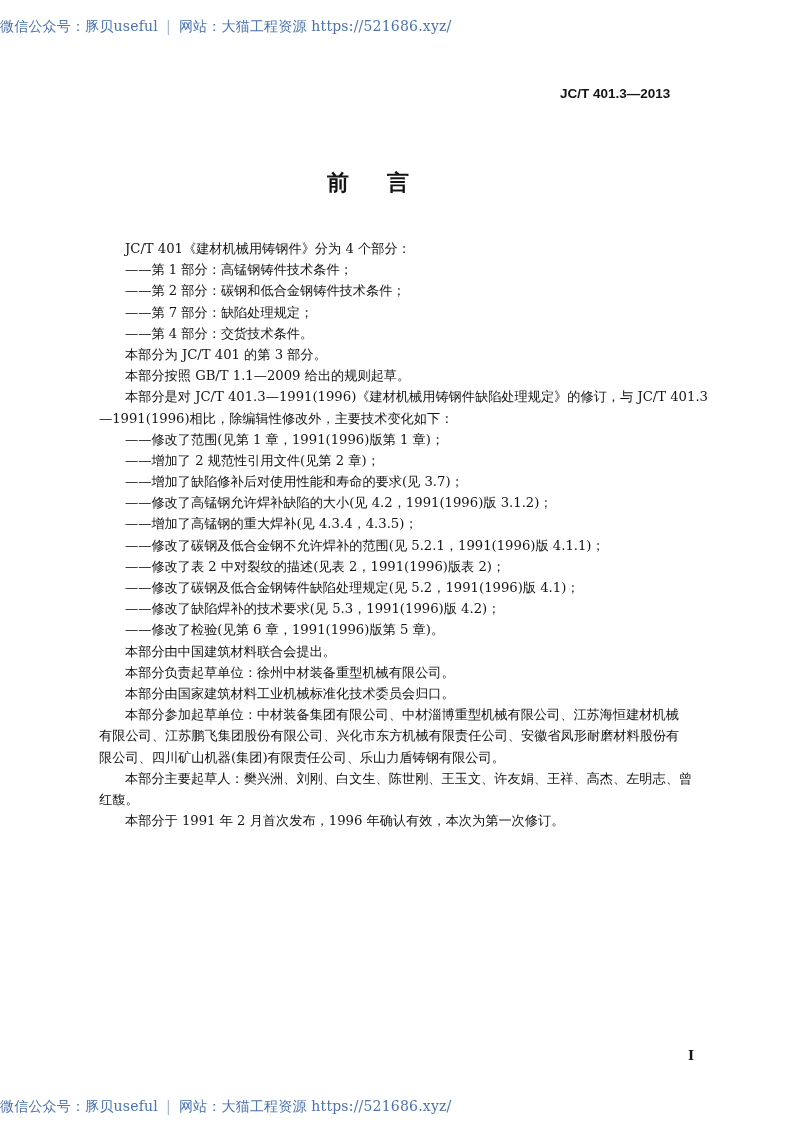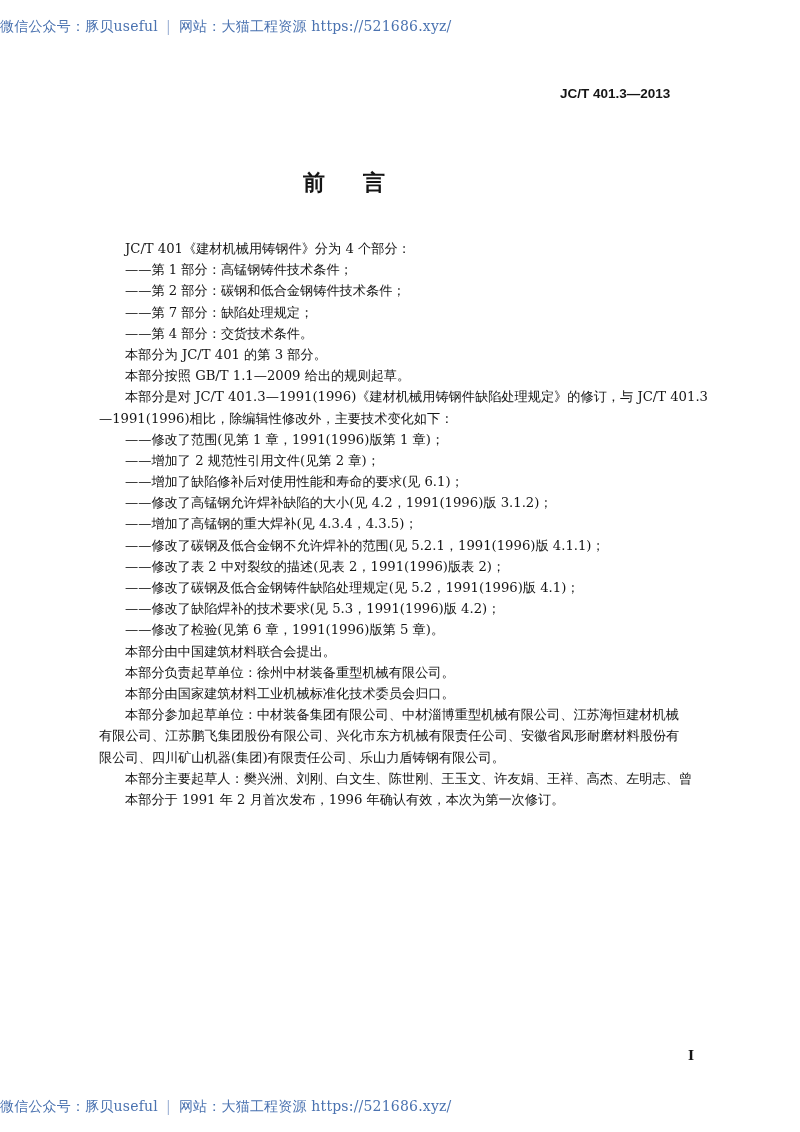--- a/index.html
+++ b/index.html
@@ -7,21 +7,21 @@
            font-family: "DejaVu Serif", "Liberation Serif", serif; color: #141414; }
     .watermark { position: absolute; left: 0; width: 660px; text-align: left;
                  font-size: 14px; color: #4a72b0; letter-spacing: 0.2px; white-space: nowrap; }
     .watermark .sep { color: #9fb3d6; margin: 0 8px; }
     .wm-top { top: 18px; }
     .wm-bottom { top: 1098px; }
     .std-code { position: absolute; top: 86px; left: 560px; width: 138px; text-align: left;
                 font-family: "Liberation Sans", sans-serif; font-weight: bold; font-size: 13.5px; }
     .title { position: absolute; top: 168px; left: 0; width: 688px; text-align: center;
              font-family: Liberation Sans, sans-serif; font-weight: bold; font-size: 22px;
-             letter-spacing: 38px; text-indent: 38px; }
+             letter-spacing: 38px; text-indent: 38px; padding-left: 24px; }
     .body-text { position: absolute; top: 238px; left: 60px; width: 646px; font-size: 13.2px; }
     .line { height: 21.2px; line-height: 21.2px; white-space: nowrap; overflow: visible; margin-left: 39px; }
     .indent { padding-left: 26px; }
     .wrap-first { padding-left: 26px; }
     .cont { padding-left: 0; }
     .page-num { position: absolute; top: 1048px; left: 688px; font-size: 13px; font-weight: bold; }
   </style>
 </head>
 <body>
 
@@ -38,35 +38,36 @@
   <div class="line indent">——第 1 部分：高锰钢铸件技术条件；</div>
   <div class="line indent">——第 2 部分：碳钢和低合金钢铸件技术条件；</div>
   <div class="line indent">——第 7 部分：缺陷处理规定；</div>
   <div class="line indent">——第 4 部分：交货技术条件。</div>
   <div class="line indent">本部分为 JC/T 401 的第 3 部分。</div>
   <div class="line indent">本部分按照 GB/T 1.1—2009 给出的规则起草。</div>
   <div class="line wrap-first">本部分是对 JC/T 401.3—1991(1996)《建材机械用铸钢件缺陷处理规定》的修订，与 JC/T 401.3</div>
   <div class="line cont">—1991(1996)相比，除编辑性修改外，主要技术变化如下：</div>
   <div class="line indent">——修改了范围(见第 1 章，1991(1996)版第 1 章)；</div>
   <div class="line indent">——增加了 2 规范性引用文件(见第 2 章)；</div>
-  <div class="line indent">——增加了缺陷修补后对使用性能和寿命的要求(见 6.1)；</div>
+  <div class="line indent">——增加了缺陷修补后对使用性能和寿命的要求(见 3.7)；</div>
   <div class="line indent">——修改了高锰钢允许焊补缺陷的大小(见 4.2，1991(1996)版 3.1.2)；</div>
   <div class="line indent">——增加了高锰钢的重大焊补(见 4.3.4，4.3.5)；</div>
   <div class="line indent">——修改了碳钢及低合金钢不允许焊补的范围(见 5.2.1，1991(1996)版 4.1.1)；</div>
   <div class="line indent">——修改了表 2 中对裂纹的描述(见表 2，1991(1996)版表 2)；</div>
   <div class="line indent">——修改了碳钢及低合金钢铸件缺陷处理规定(见 5.2，1991(1996)版 4.1)；</div>
   <div class="line indent">——修改了缺陷焊补的技术要求(见 5.3，1991(1996)版 4.2)；</div>
   <div class="line indent">——修改了检验(见第 6 章，1991(1996)版第 5 章)。</div>
   <div class="line indent">本部分由中国建筑材料联合会提出。</div>
   <div class="line indent">本部分负责起草单位：徐州中材装备重型机械有限公司。</div>
   <div class="line indent">本部分由国家建筑材料工业机械标准化技术委员会归口。</div>
   <div class="line wrap-first">本部分参加起草单位：中材装备集团有限公司、中材淄博重型机械有限公司、江苏海恒建材机械</div>
   <div class="line cont">有限公司、江苏鹏飞集团股份有限公司、兴化市东方机械有限责任公司、安徽省凤形耐磨材料股份有</div>
   <div class="line cont">限公司、四川矿山机器(集团)有限责任公司、乐山力盾铸钢有限公司。</div>
   <div class="line wrap-first">本部分主要起草人：樊兴洲、刘刚、白文生、陈世刚、王玉文、许友娟、王祥、高杰、左明志、曾</div>
+  <div class="line cont">红馥。</div>
   <div class="line indent">本部分于 1991 年 2 月首次发布，1996 年确认有效，本次为第一次修订。</div>
 </div>
 
 <div class="page-num">I</div>
 
 <div class="watermark wm-bottom">
   <span>微信公众号：豚贝useful</span><span class="sep">|</span><span>网站：大猫工程资源 https://521686.xyz/</span>
 </div>
 
 </body></html>

